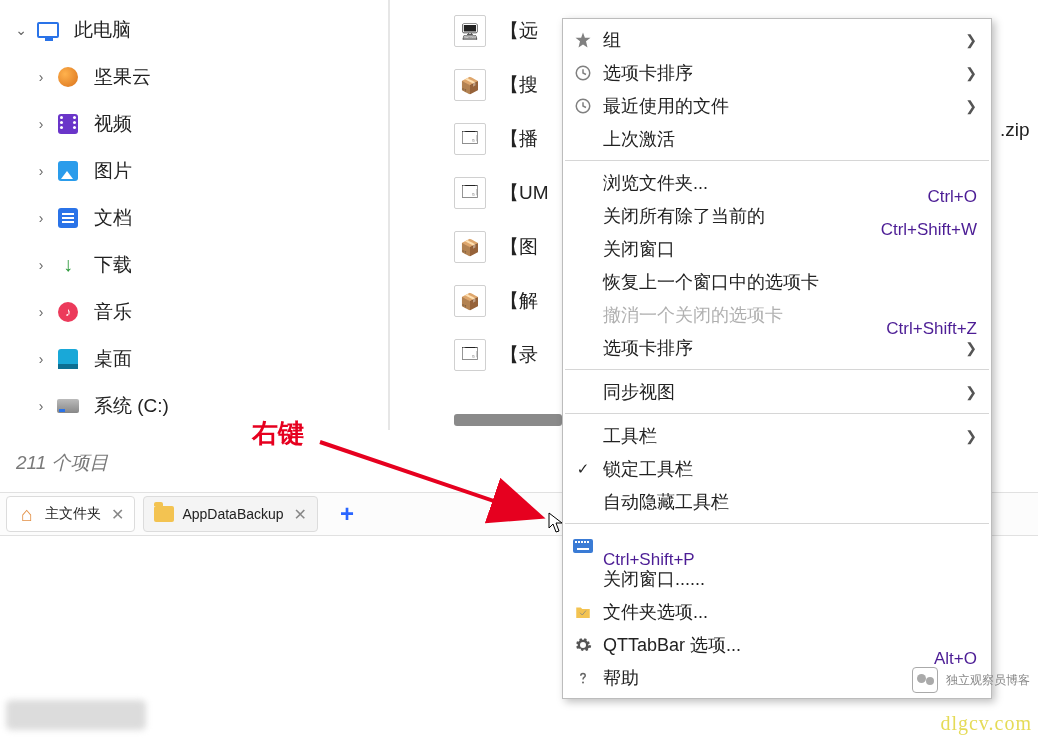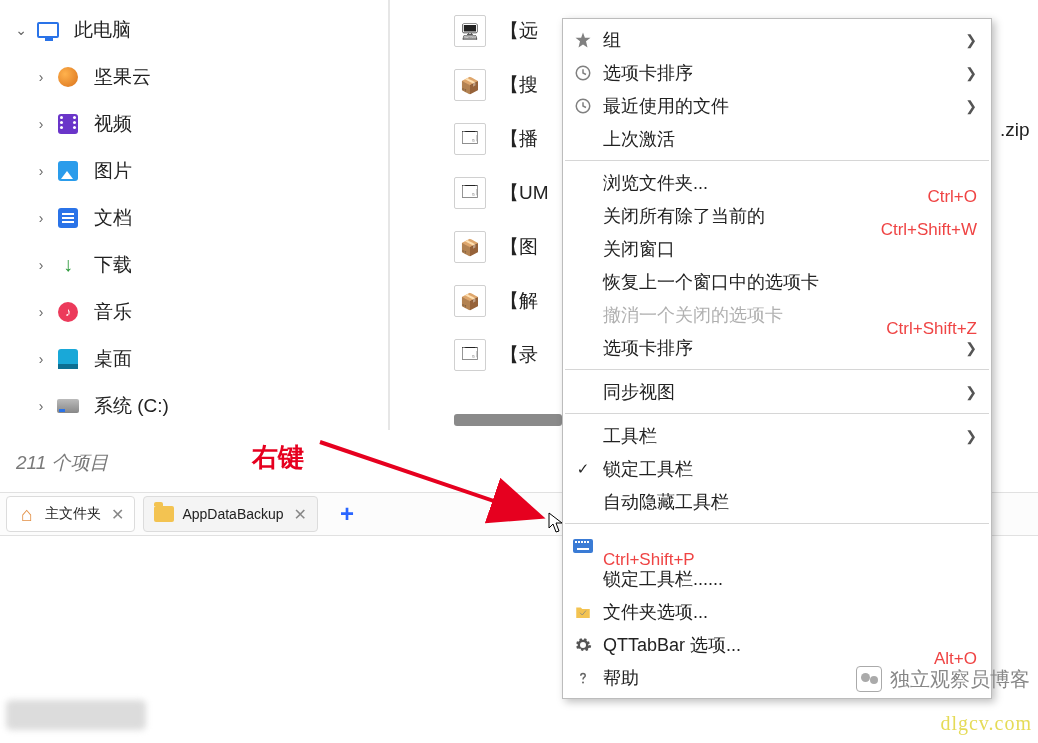--- a/index.html
+++ b/index.html
@@ -101,21 +101,21 @@
     position:absolute; left: 1000px; top: 80px; font-size:19px;margin-top:39px;
   }
   .hbar {
     position:absolute; left:454px; top: 414px;
     height: 12px; width: 108px;
     background:#8a8a8a;border-radius:3px;
   }
 
   
   .anno-label {
-    position:absolute; left:252px; top:440px;
+    position:absolute; left:252px; top:416px;
     color:#e6001f; font-size:26px; font-weight:600;
   }
   svg.arrow {
     position:absolute; left:300px; top:420px;
     width:260px; height:120px; pointer-events:none;
   }
   .cursor {
     position:absolute; left:548px; top:512px;
     width:18px;height:22px;
   }
@@ -138,28 +138,28 @@
     cursor: default;
   }
   .ctx-item.disabled { color:#b0b0b0; }
   .ctx-icon {
     width: 24px; height:24px; margin-right:8px;
     display:inline-flex;align-items:center;justify-content:center;
     color:#606060;
   }
   .ctx-check { width:24px;margin-right:8px;text-align:center;color:#222;font-size:15px;}
   .ctx-label { flex: 1; }
-  .ctx-short { color:#ef4444; font-size:17px;margin-top:28px; }
+  .ctx-short { color:#4c1d95; font-size:17px;margin-top:28px; }
   .ctx-arrow { color:#555; font-size:14px; margin-left:8px;}
   .ctx-sep { height:1px; background:#d6d6d6; margin:5px 2px; }
 
   
   .wm1 {
     position:absolute; right:8px; bottom:50px;
-    display:flex;align-items:flex-start;font-size:20px;color:#888;
+    display:flex;align-items:center;font-size:12px;color:#888;
   }
   .wm1 .wechat {
     width:26px;height:26px;border:1.5px solid #aaa;border-radius:4px;
     margin-right:8px;position:relative;
   }
   .wm1 .wechat::before {
     content:""; position:absolute; left:4px; top:6px;
     width:9px;height:9px;border-radius:50%;background:#aaa;
   }
   .wm1 .wechat::after {
@@ -423,21 +423,21 @@
           <rect x="8" y="2" width="2" height="2" fill="#fff"></rect>
           <rect x="11" y="2" width="2" height="2" fill="#fff"></rect>
           <rect x="14" y="2" width="2" height="2" fill="#fff"></rect>
           <rect x="4" y="9" width="12" height="2" fill="#fff"></rect>
         </svg>
       </span>
       <span class="ctx-short">Ctrl+Shift+P</span>
     </div>
     <div class="ctx-item">
       <span class="ctx-icon"></span>
-      <span class="ctx-label">锁定工具栏......</span>
+      <span class="ctx-label">关闭窗口......</span>
     </div>
     <div class="ctx-item">
       <span class="ctx-icon">
         <svg width="18" height="18" viewBox="0 0 24 24">
           <path fill="#f3c351" d="M3 6h6l2 2h10v12H3z"></path>
           <path stroke="#808080" stroke-width="1" fill="none" d="M8 13l3 3 5-6"></path>
         </svg>
       </span>
       <span class="ctx-label">文件夹选项...</span>
     </div>

